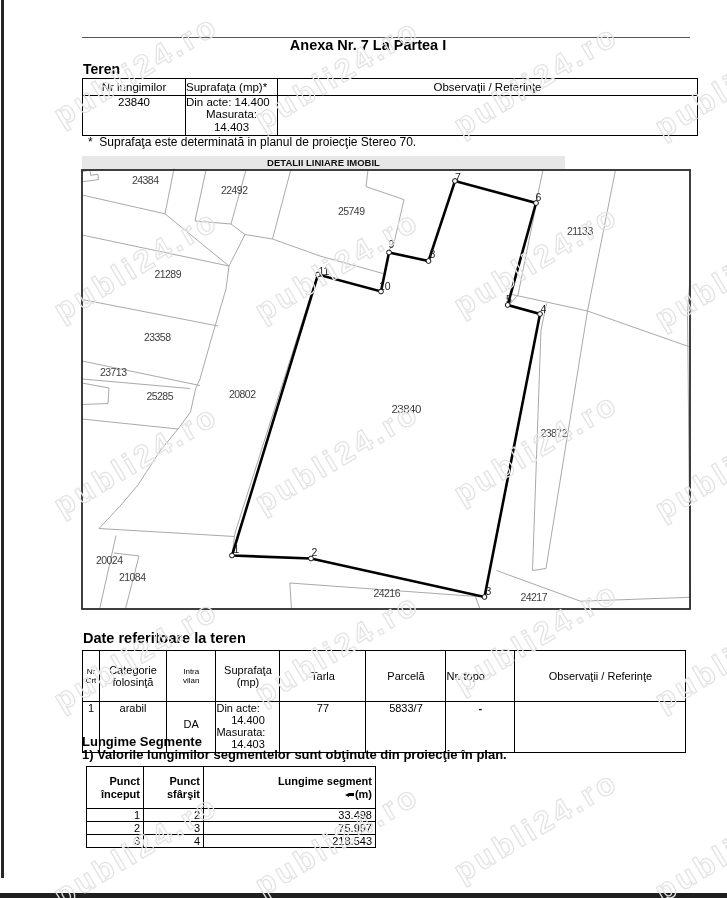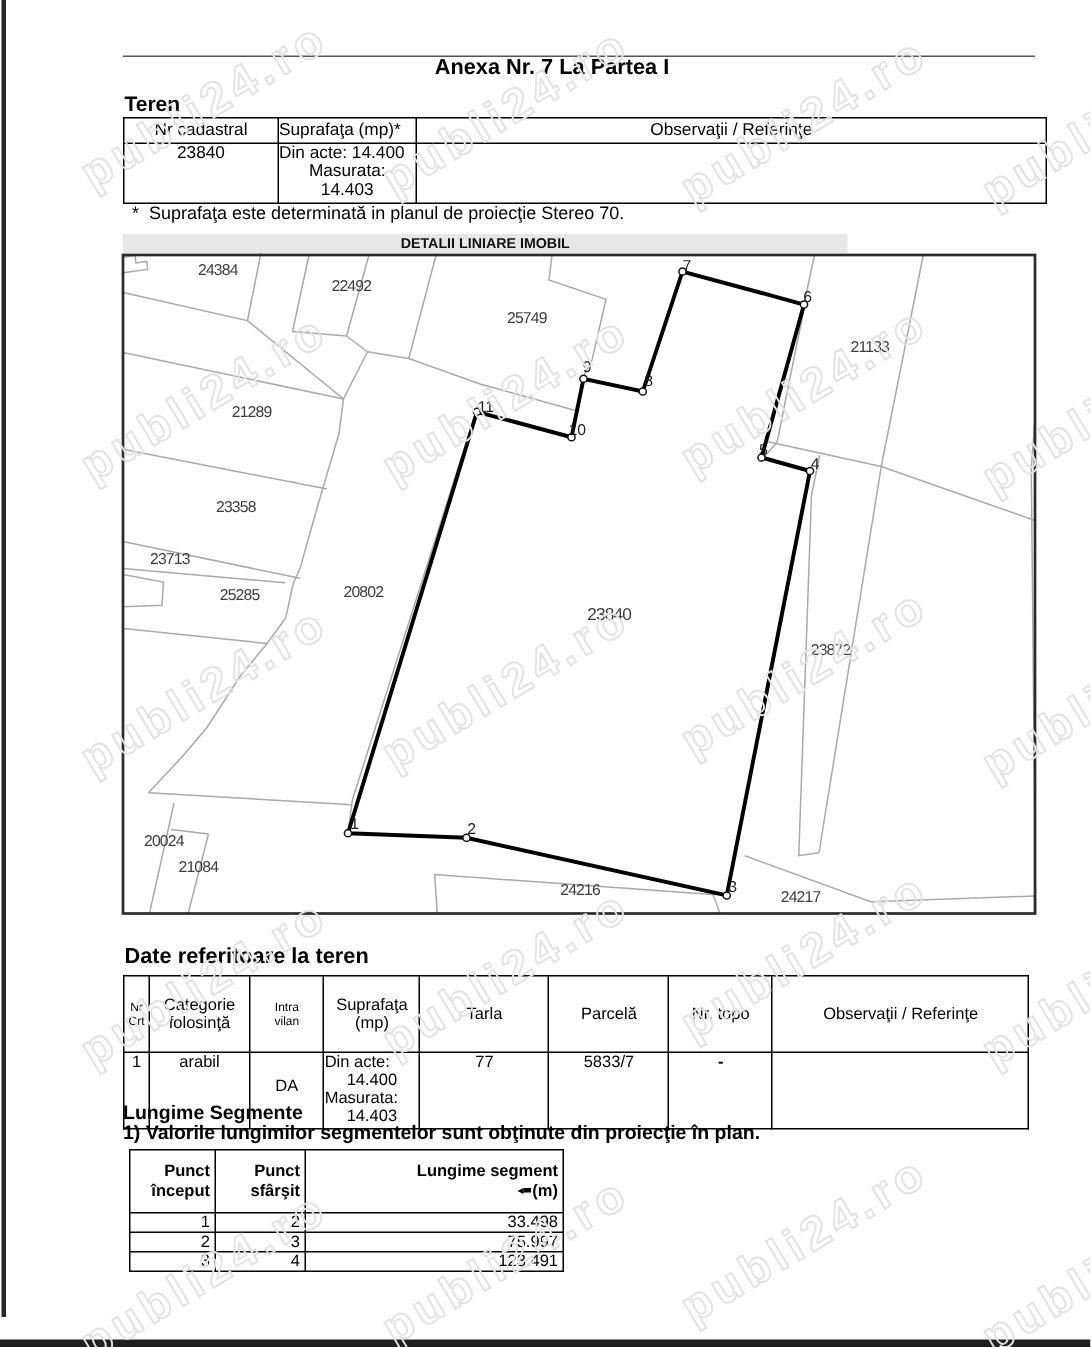--- a/index.html
+++ b/index.html
@@ -24,21 +24,21 @@
 <div class="abs" style="left:83px;top:61px;font-size:14px;font-weight:bold;">Teren</div>
 
 <table class="abs" style="left:82px;top:78px;table-layout:fixed;">
   <colgroup>
         <col style="width:103px">
         <col style="width:92px">
         <col style="width:420px">
       </colgroup>
   <tbody>
         <tr style="height:17px;">
-    <td style="border:1.7px solid #000;text-align:center;font-size:11.5px;padding:0;">Nr cadastral</td>
+    <td style="border:1.7px solid #000;text-align:center;font-size:11.5px;padding:0;">Nr lungimilor</td>
     <td style="border:1.7px solid #000;text-align:left;font-size:11.5px;padding:0;">Suprafaţa (mp)*</td>
     <td style="border:1.7px solid #000;text-align:center;font-size:11.5px;padding:0;">Observaţii / Referinţe</td>
   </tr>
   <tr style="height:40px;">
     <td style="border:1.7px solid #000;text-align:center;vertical-align:top;font-size:11.5px;padding:0;">23840</td>
     <td style="border:1.7px solid #000;vertical-align:top;font-size:11.5px;padding:0;line-height:12.3px;">Din acte: 14.400<div style="text-align:center;">Masurata:</div><div style="text-align:center;">14.403</div></td>
     <td style="border:1.7px solid #000;padding:0;"></td>
   </tr>
 </tbody>
     </table>
@@ -213,21 +213,21 @@
         <col style="width:171px">
       </colgroup>
   <tbody>
         <tr style="height:29px;">
     <td style="border:1.5px solid #000;text-align:center;font-size:8px;padding:0;line-height:9px;">Nr<br>Crt</td>
     <td style="border:1.5px solid #000;text-align:center;padding:0;line-height:12px;">Categorie<br>folosinţă</td>
     <td style="border:1.5px solid #000;text-align:center;font-size:8px;padding:16px;line-height:9px;">Intra<br>vilan</td>
     <td style="border:1.5px solid #000;text-align:center;padding:0;line-height:12px;">Suprafaţa<br>(mp)</td>
     <td style="border:1.5px solid #000;text-align:center;padding:0;">Tarla</td>
     <td style="border:1.5px solid #000;text-align:center;padding:0;">Parcelă</td>
-    <td style="border:1.5px solid #000;text-align:center;padding:0;">Nr. topo</td>
+    <td style="border:1.5px solid #000;padding:0;">Nr. topo</td>
     <td style="border:1.5px solid #000;text-align:center;padding:0;">Observaţii / Referinţe</td>
   </tr>
   <tr style="height:51px;">
     <td style="border:1.5px solid #000;text-align:center;vertical-align:top;padding:0;">1</td>
     <td style="border:1.5px solid #000;text-align:center;vertical-align:top;padding:0;">arabil</td>
     <td style="border:1.5px solid #000;text-align:center;vertical-align:top;padding:16px;">DA</td>
     <td style="border:1.5px solid #000;vertical-align:top;padding:0;line-height:12.3px;">Din acte:<div style="text-align:center;">14.400</div>Masurata:<div style="text-align:center;">14.403</div></td>
     <td style="border:1.5px solid #000;text-align:center;vertical-align:top;padding:0;">77</td>
     <td style="border:1.5px solid #000;text-align:center;vertical-align:top;padding:0;">5833/7</td>
     <td style="border:1.5px solid #000;text-align:center;vertical-align:top;padding:0;font-weight:bold;">-</td>
@@ -256,21 +256,21 @@
     <td style="border:1.3px solid #000;text-align:right;padding:0 3px 0 0;">33.498</td>
   </tr>
   <tr style="height:13px;">
     <td style="border:1.3px solid #000;text-align:right;padding:0 3px 0 0;">2</td>
     <td style="border:1.3px solid #000;text-align:right;padding:0 3px 0 0;">3</td>
     <td style="border:1.3px solid #000;text-align:right;padding:0 3px 0 0;">75.997</td>
   </tr>
   <tr style="height:13px;">
     <td style="border:1.3px solid #000;text-align:right;padding:0 3px 0 0;">3</td>
     <td style="border:1.3px solid #000;text-align:right;padding:0 3px 0 0;">4</td>
-    <td style="border:1.3px solid #000;text-align:right;padding:0 3px 0 0;">123.491</td>
+    <td style="border:1.3px solid #000;text-align:right;padding:0 3px 0 0;">218.543</td>
   </tr>
 </tbody>
     </table>
 
 <svg class="abs" style="left:0;top:0;pointer-events:none;" width="727" height="898" viewBox="0 0 727 898">
   <g font-family="Liberation Sans, sans-serif" font-size="31" font-weight="bold" fill="none" stroke="#e3e3e3" stroke-width="1.25">
     <text x="140" y="80" text-anchor="middle" textLength="182" transform="rotate(-31 140 80)">publi24.ro</text>
     <text x="140" y="275" text-anchor="middle" textLength="182" transform="rotate(-31 140 275)">publi24.ro</text>
     <text x="140" y="470" text-anchor="middle" textLength="182" transform="rotate(-31 140 470)">publi24.ro</text>
     <text x="140" y="665" text-anchor="middle" textLength="182" transform="rotate(-31 140 665)">publi24.ro</text>

